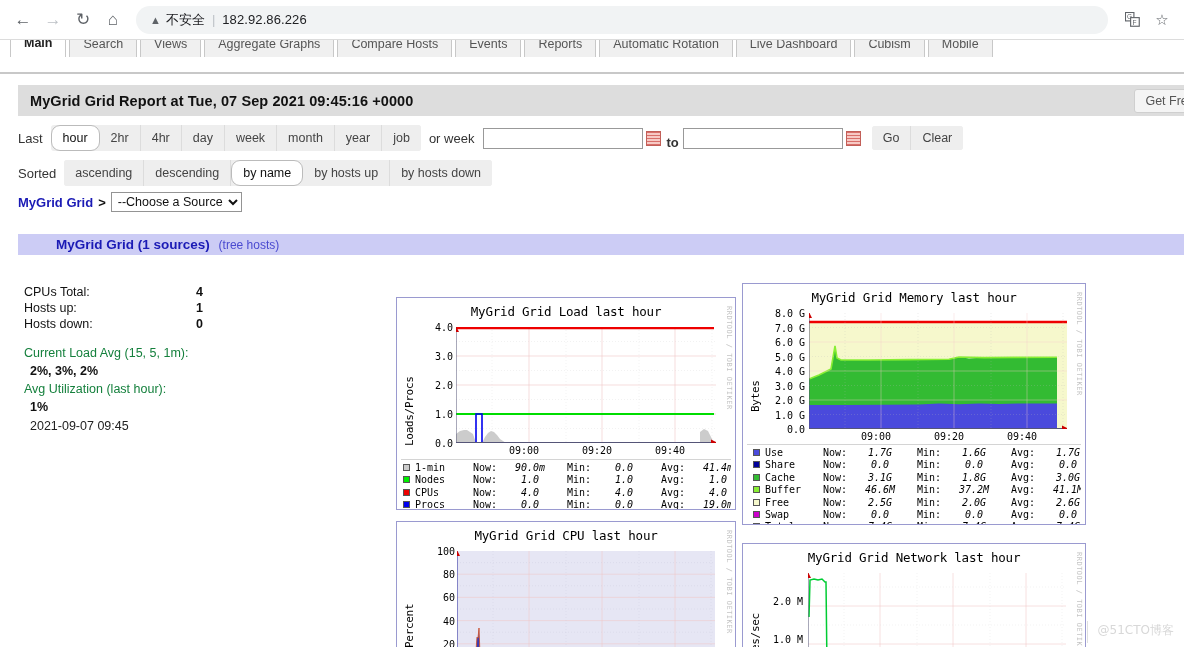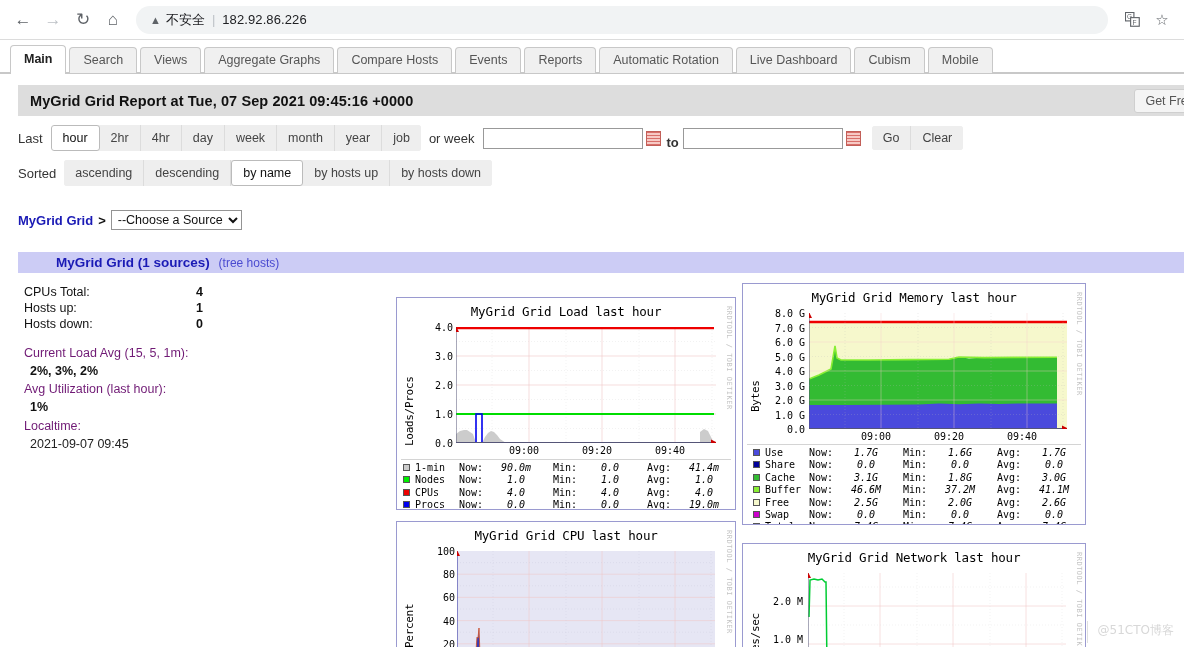--- a/index.html
+++ b/index.html
@@ -63,21 +63,21 @@
     background: #ffffff;
     position: relative;
     overflow: hidden;
   }
 
   
   .tabstrip {
     display: flex;
     align-items: flex-end;
     height: 34px;
-    padding: 0 0 0 10px;
+    padding: 0 0 16px 10px;
     background: linear-gradient(#ffffff, #ffffff);
     border-bottom: 1px solid #c8c8c8;
     position: relative;
   }
   .tabstrip::after {
     content: "";
     position: absolute;
     left: 0; right: 0; bottom: 0;
     height: 1px; background: #c8c8c8;
   }
@@ -161,21 +161,21 @@
     border: none;
     border-right: 1px solid #dcdcdc;
     cursor: pointer;
     white-space: nowrap;
   }
   .gbtn:last-child { border-right: none; }
   .gbtn.sel {
     background: #ffffff;
     color: #111;
     border: 1px solid #bbbbbb;
-    border-radius: 3px;
+    border-radius: 9px;
     font-weight: normal;
   }
   .or-from { margin: 0 9px 0 8px; font-size: 13px; color: #333; }
   .txt-input {
     width: 160px; height: 21px;
     border: 1px solid #999;
     background: #fff;
     vertical-align: middle;
   }
   .cal-icon {
@@ -188,21 +188,21 @@
     display: inline-block;
     vertical-align: middle;
     cursor: pointer;
   }
   .to-label { margin: 8px 4px 0 2px; font-size: 13px; color: #333; font-weight: bold; }
   .gogroup { margin-left: 8px; align-items: center; }
 
   
   .crumb-row {
     display: flex; align-items: center;
-    margin-top: 24px;
+    margin-top: 6px;
     font-size: 13px;
   }
   .crumb-link { color: #1a1ab5; font-weight: bold; text-decoration: none; cursor: pointer; }
   .crumb-sep { color: #111; font-weight: bold; margin: 0 5px; }
   select.source-select {
     font-size: 12.5px;
     font-family: "Liberation Sans", sans-serif;
     padding: 1px 2px;
     border: 1px solid #949494;
     background: #fff;
@@ -226,21 +226,21 @@
     left: 24px;
     top: 245px;
     width: 300px;
     font-size: 12.5px;
     color: #222;
   }
   .sum-line { display: flex; margin-bottom: 2px; }
   .sum-key { width: 172px; color: #111; }
   .sum-val { font-weight: bold; color: #111; }
   .sum-block { margin-top: 13px; color: #555; line-height: 1.45; }
-  .sum-sub { color: #701a75; }
+  .sum-sub { color: #15803d; }
   .sum-strong { color: #111; font-weight: bold; padding-left: 6px; }
   .sum-plain { color: #222; padding-left: 6px; }
 
   
   .graph {
     position: absolute;
     background: #ffffff;
     border: 1px solid #9a9ad0;
     overflow: hidden;
   }
@@ -288,21 +288,21 @@
     overflow: hidden;
   }
   .legend .sw {
     display: inline-block;
     width: 7px; height: 7px;
     border: 1px solid #555;
     margin-right: 5px;
     vertical-align: 0px;
   }
   .lg-row { display: block; }
-  .lg-name { display: inline-block; width: 44px; }
+  .lg-name { display: inline-block; width: 58px; }
   .lg-lab  { display: inline-block; width: 34px; }
   .lg-num  { display: inline-block; width: 46px; text-align: center; margin-right: 14px; font-style: italic; }
   .legend-sep { position:absolute; left:4px; right:4px; border-top:1px solid #d4d4d4; }
 
   .xlabels {
     position: absolute;
     font-family: "DejaVu Sans Mono", monospace;
     font-size: 10px;
     color: #000;
   }
@@ -441,21 +441,20 @@
     </div>
     <div class="sum-line">
       <span class="sum-key">Hosts down:</span>
       <span class="sum-val">0</span>
     </div>
     <div class="sum-block">
       <div class="sum-sub">Current Load Avg (15, 5, 1m):</div>
       <div class="sum-strong">2%, 3%, 2%</div>
       <div class="sum-sub">Avg Utilization (last hour):</div>
       <div class="sum-strong">1%</div>
-      <div class="sum-sub">Localtime:</div>
       <div class="sum-plain">2021-09-07 09:45</div>
     </div>
   </div>
 
   <div class="graph" style="left:396px; top:257px; width:340px; height:213px;">
     <div class="graph-inner">
       <div class="g-title">MyGrid Grid Load last hour</div>
       <div class="rrd-wm">RRDTOOL / TOBI OETIKER</div>
       <div class="ylabel" style="left:6px; top:48px; height:100px;">Loads/Procs</div>
 

